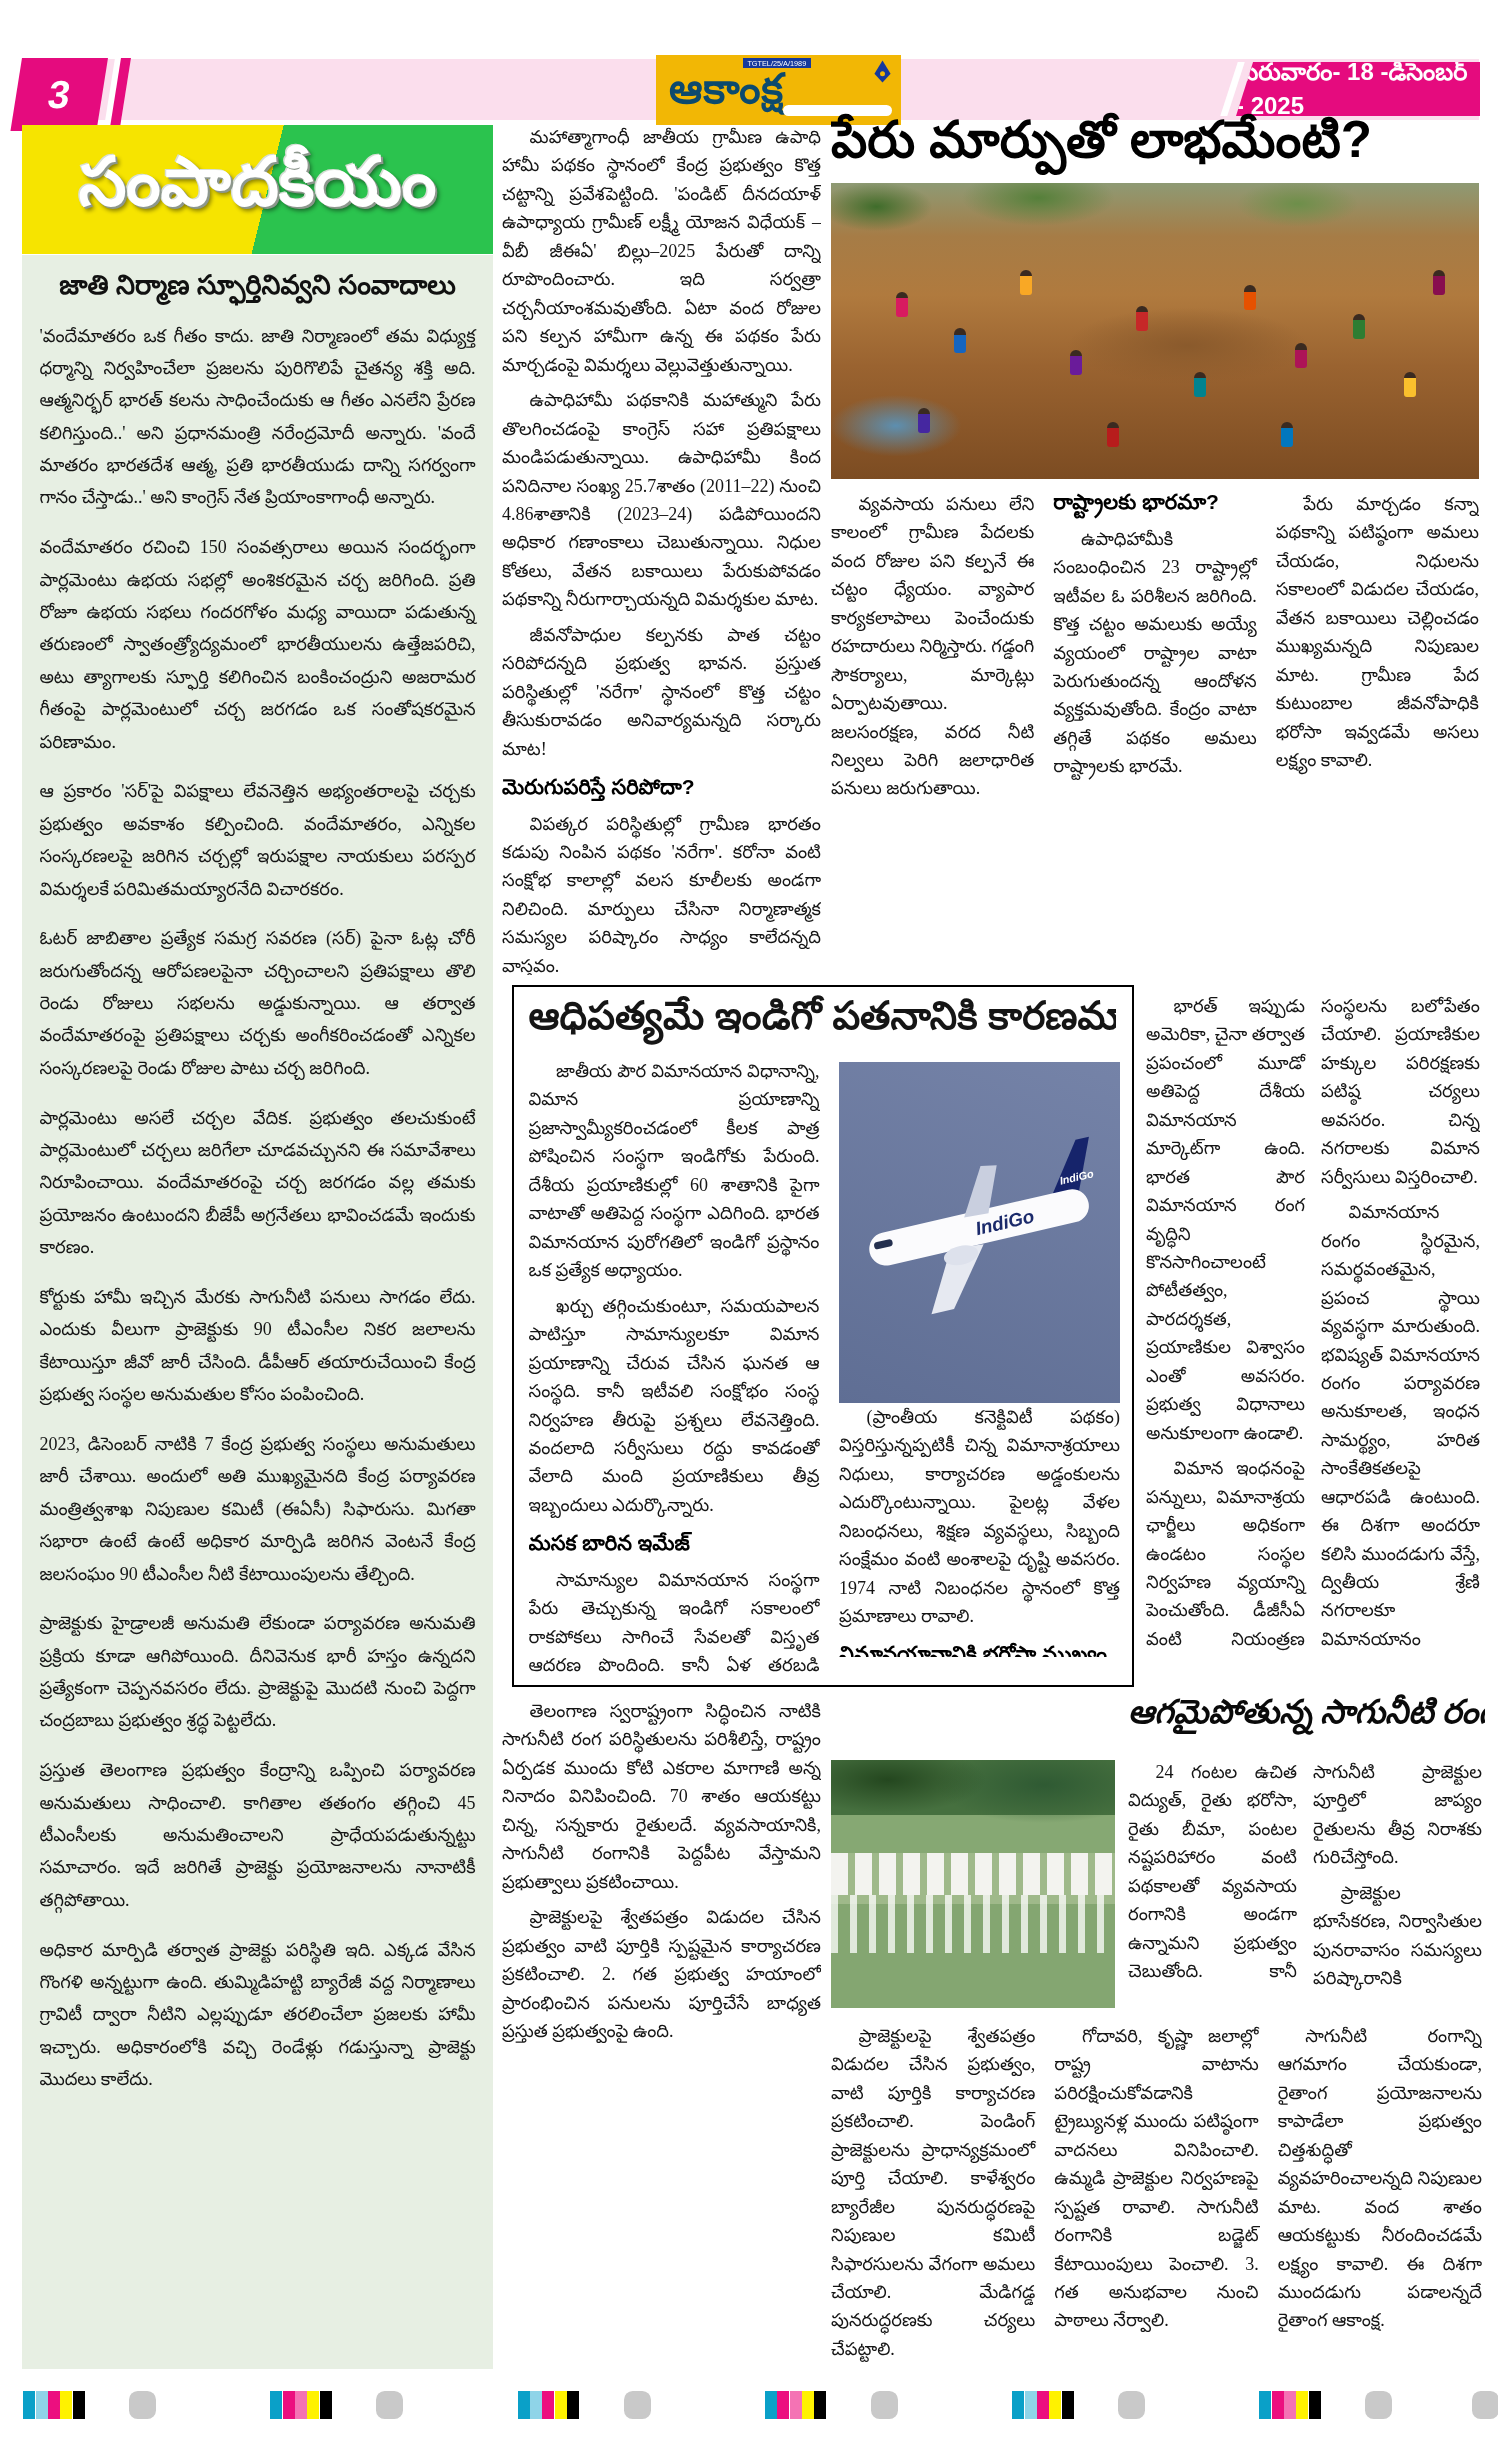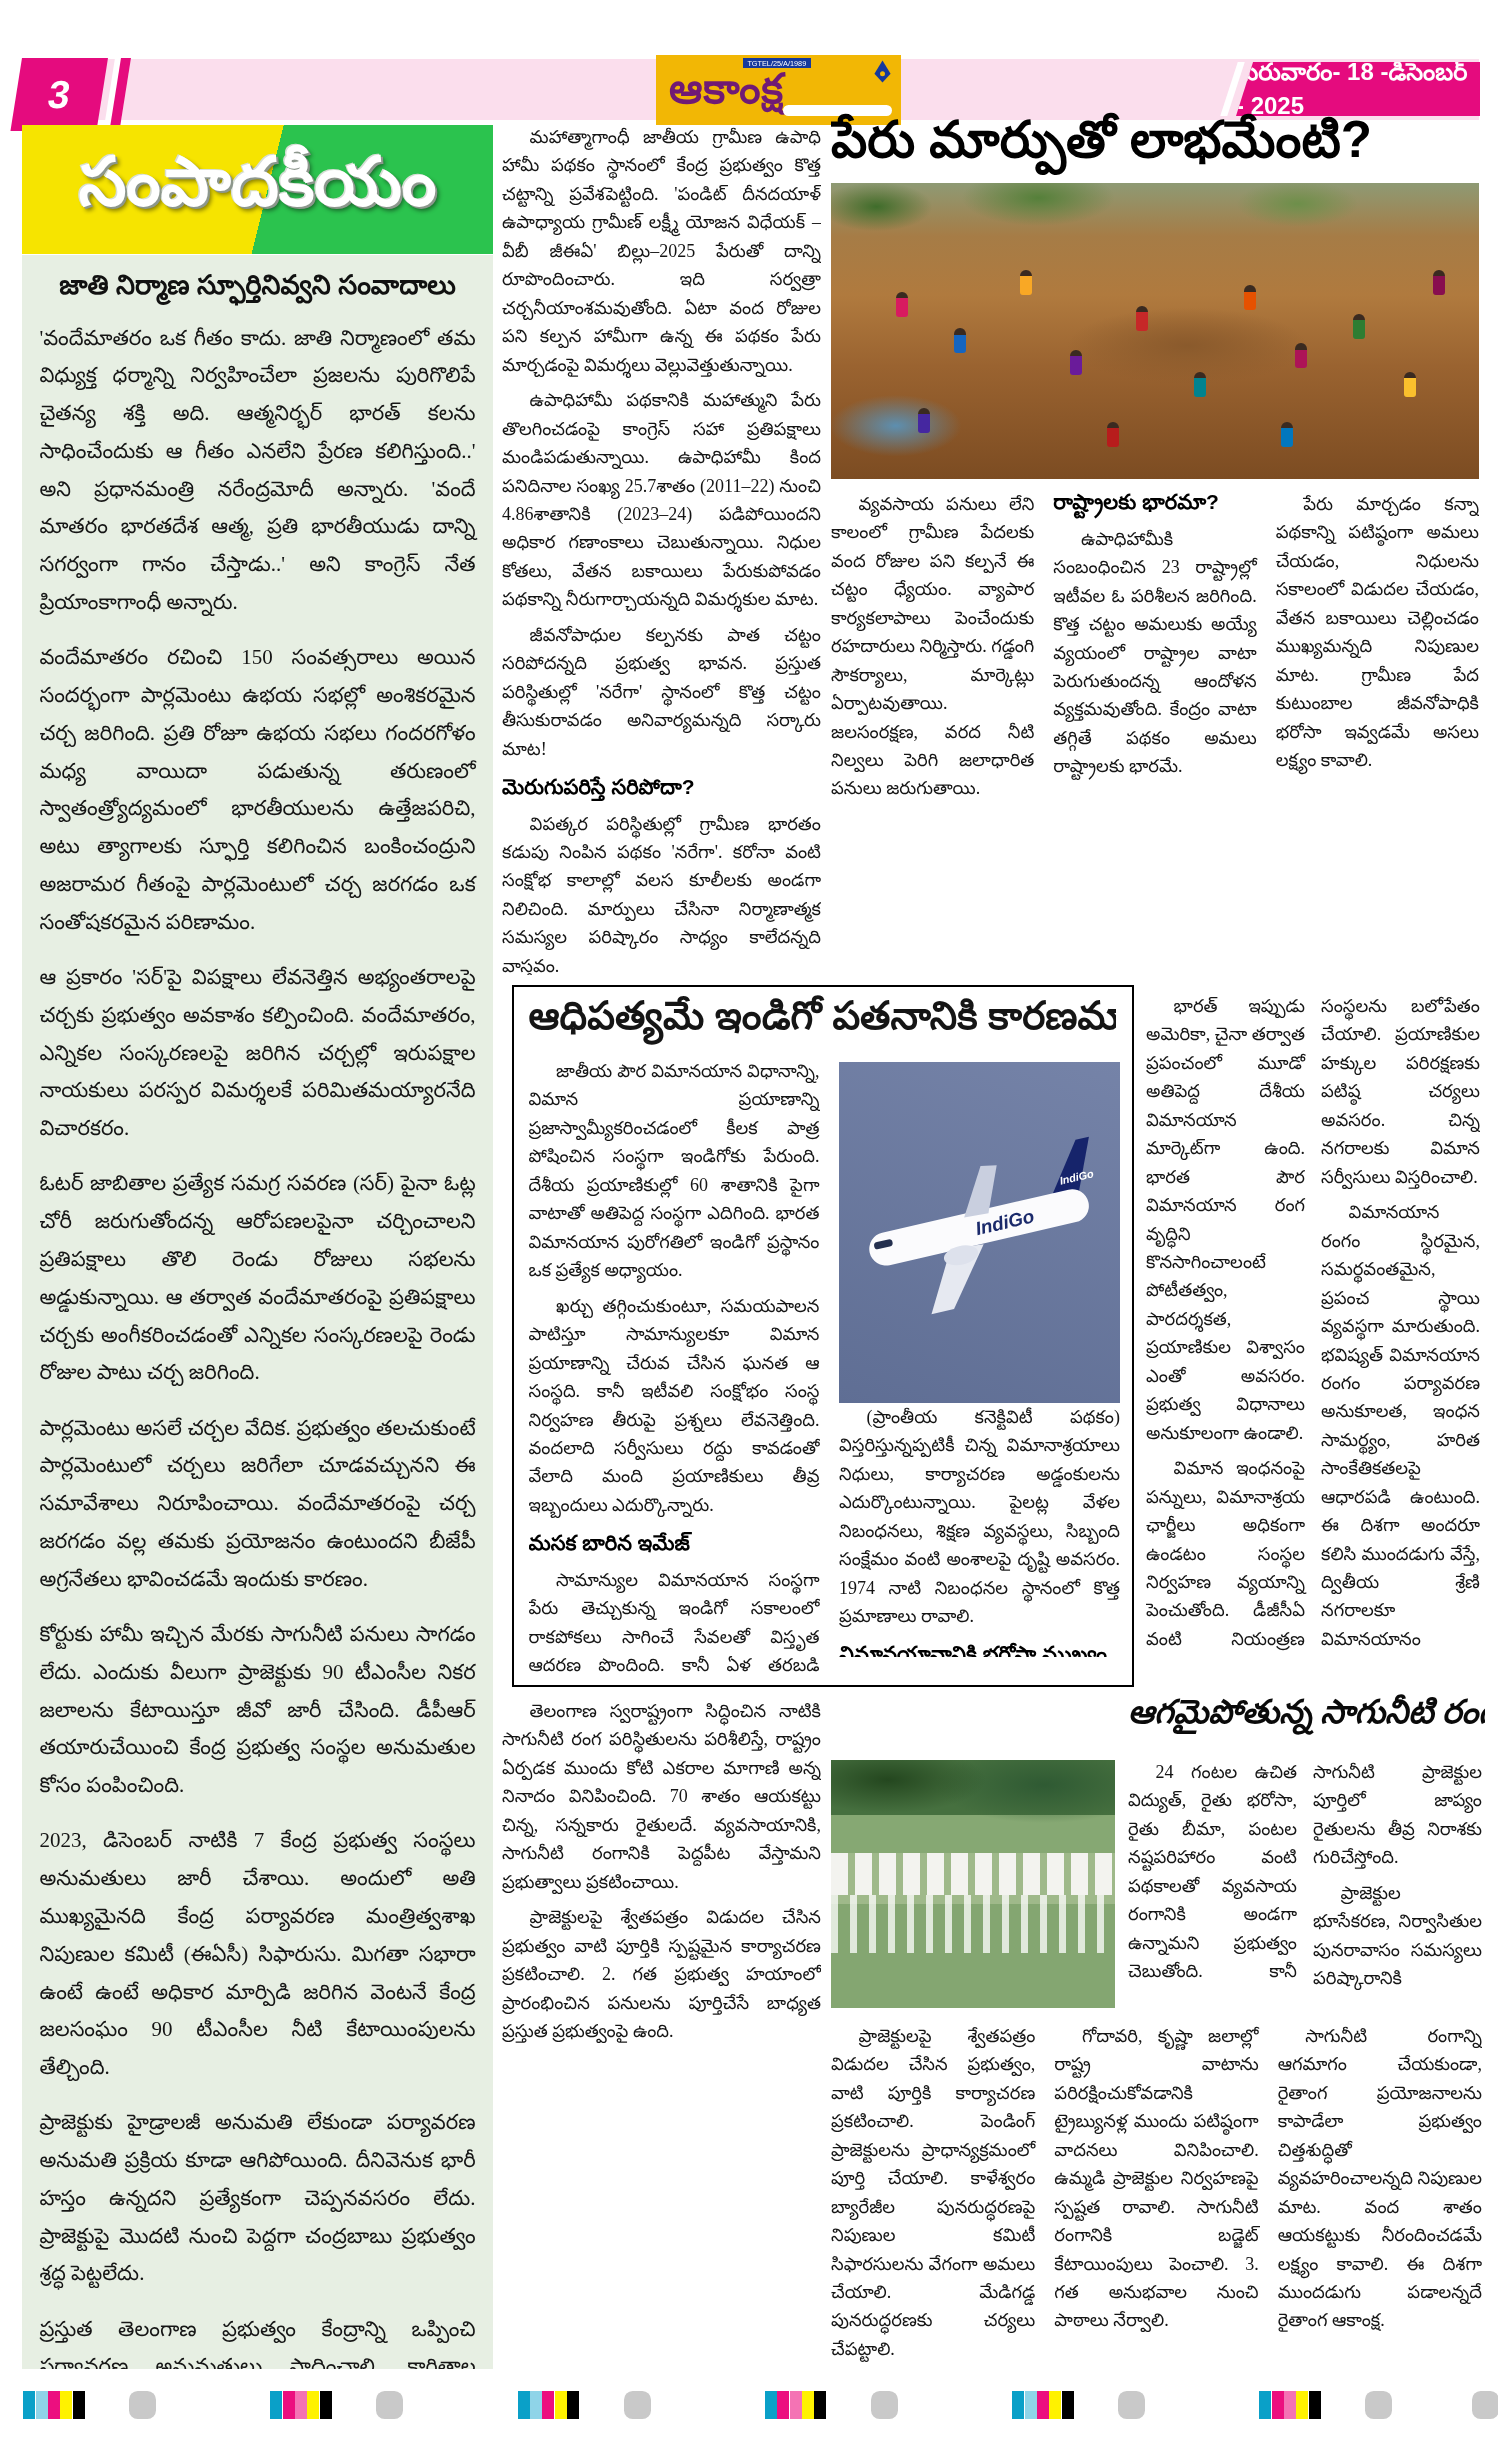--- a/index.html
+++ b/index.html
@@ -10,41 +10,41 @@
   .hdr-strip{left:22px;top:59px;width:1457px;height:61px;background:#fbdeed;}
   .pgnum{left:22px;top:58px;width:86px;height:73px;background:#e50b7e;
          transform:skewX(-9deg);transform-origin:top left;
          display:flex;align-items:center;justify-content:center;}
   .pgnum span{color:#fff;font:900 39px "Liberation Sans",sans-serif;}
   .pgnum-slash{left:115px;top:58px;width:5.8px;height:73px;background:#ffffff;
                transform:skewX(-9deg);transform-origin:top left;border-right:10px solid #e50b7e;}
   .logo-box{left:656px;top:55px;width:245px;height:70px;background:#f2b705;overflow:hidden;}
   .logo-reg{position:absolute;left:87px;top:2.9px;background:#16399c;color:#fff;
             font:7.3px "Liberation Sans",sans-serif;padding:0.7px 4.4px;}
-  .logo-text{position:absolute;left:13px;top:10px;color:#701a75;
+  .logo-text{position:absolute;left:13px;top:10px;color:#0c4a6e;
              font:900 42px "Liberation Sans",sans-serif;letter-spacing:0.7px;}
   .pen-nib{position:absolute;right:5.8px;top:4.4px;width:25px;height:25px;}
   .tagline-bar{position:absolute;right:8.7px;bottom:8.7px;width:109px;height:11.6px;
                background:#fff;border-radius:5.8px;}
   .date-box{left:1236px;top:62px;width:244px;height:54px;background:#e50b7e;
             clip-path:polygon(7% 0,100% 0,100% 100%,0 100%);
             display:flex;align-items:center;justify-content:center;}
   .date-box span{color:#fff;font:800 24px "Liberation Sans",sans-serif;}
   .date-slash{left:1229px;top:62px;width:7.3px;height:54px;background:#fff;
               transform:skewX(-18deg);}
   
   .ed-mast{left:22px;top:125px;width:471px;height:129px;
            background:linear-gradient(104deg,#f6e400 0 52%,#2bc34e 52% 100%);
            display:flex;align-items:center;justify-content:center;}
   .ed-mast span{color:#fff;font:900 68px "Liberation Sans",sans-serif;
      text-shadow:2.2px 2.2px 0 #8d978d,-1.5px -1.5px 0 #d7ded6,3.6px 3.6px 4.4px rgba(0,0,0,.45);}
   .ed-body{left:22px;top:255px;width:471px;height:2114px;background:#e7efe3;
            box-sizing:border-box;padding:14.5px 17.4px;overflow:hidden;}
   .ed-title{margin:0 0 13px;text-align:center;font:900 27px "Liberation Sans",sans-serif;color:#111;}
-  .ed-body .para{margin:0 0 17.4px;font-size:21px;line-height:1.8;text-align:justify;text-indent:0;}
+  .ed-body .para{margin:0 0 17.4px;font-size:18px;line-height:1.8;text-align:justify;text-indent:0;}
   
   .para{margin:0 0 7.3px;font-size:18px;line-height:1.58;text-align:justify;text-indent:27.6px;}
   .sh{margin:11.6px 0 5.8px;font:800 21px "Liberation Sans",sans-serif;text-indent:0;color:#000;}
   .cols3{column-count:3;column-gap:19px;}
   .cols2{column-count:2;column-gap:16px;}
   .clip{overflow:hidden;}
   
   .art1-intro{left:502px;top:123px;width:319px;height:852px;}
   .art1-head{left:831px;top:110px;width:651px;height:70px;margin:0;
              font:900 51px "Liberation Sans",sans-serif;color:#000;white-space:nowrap;overflow:hidden;}

